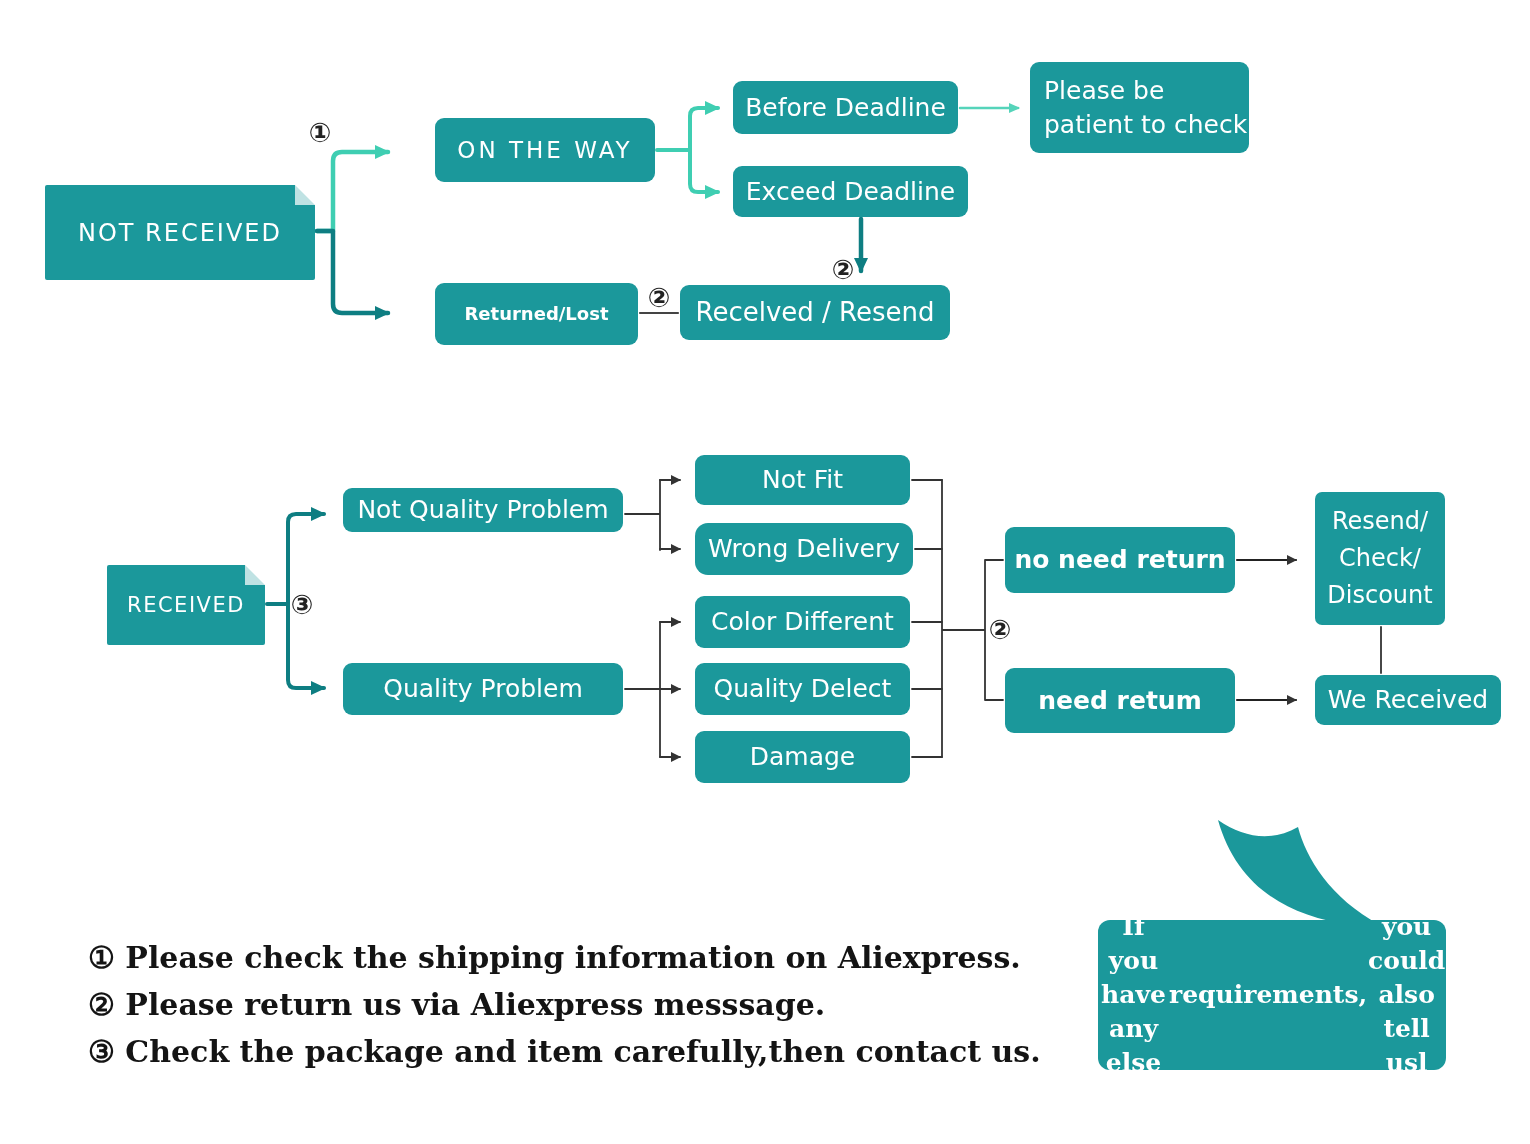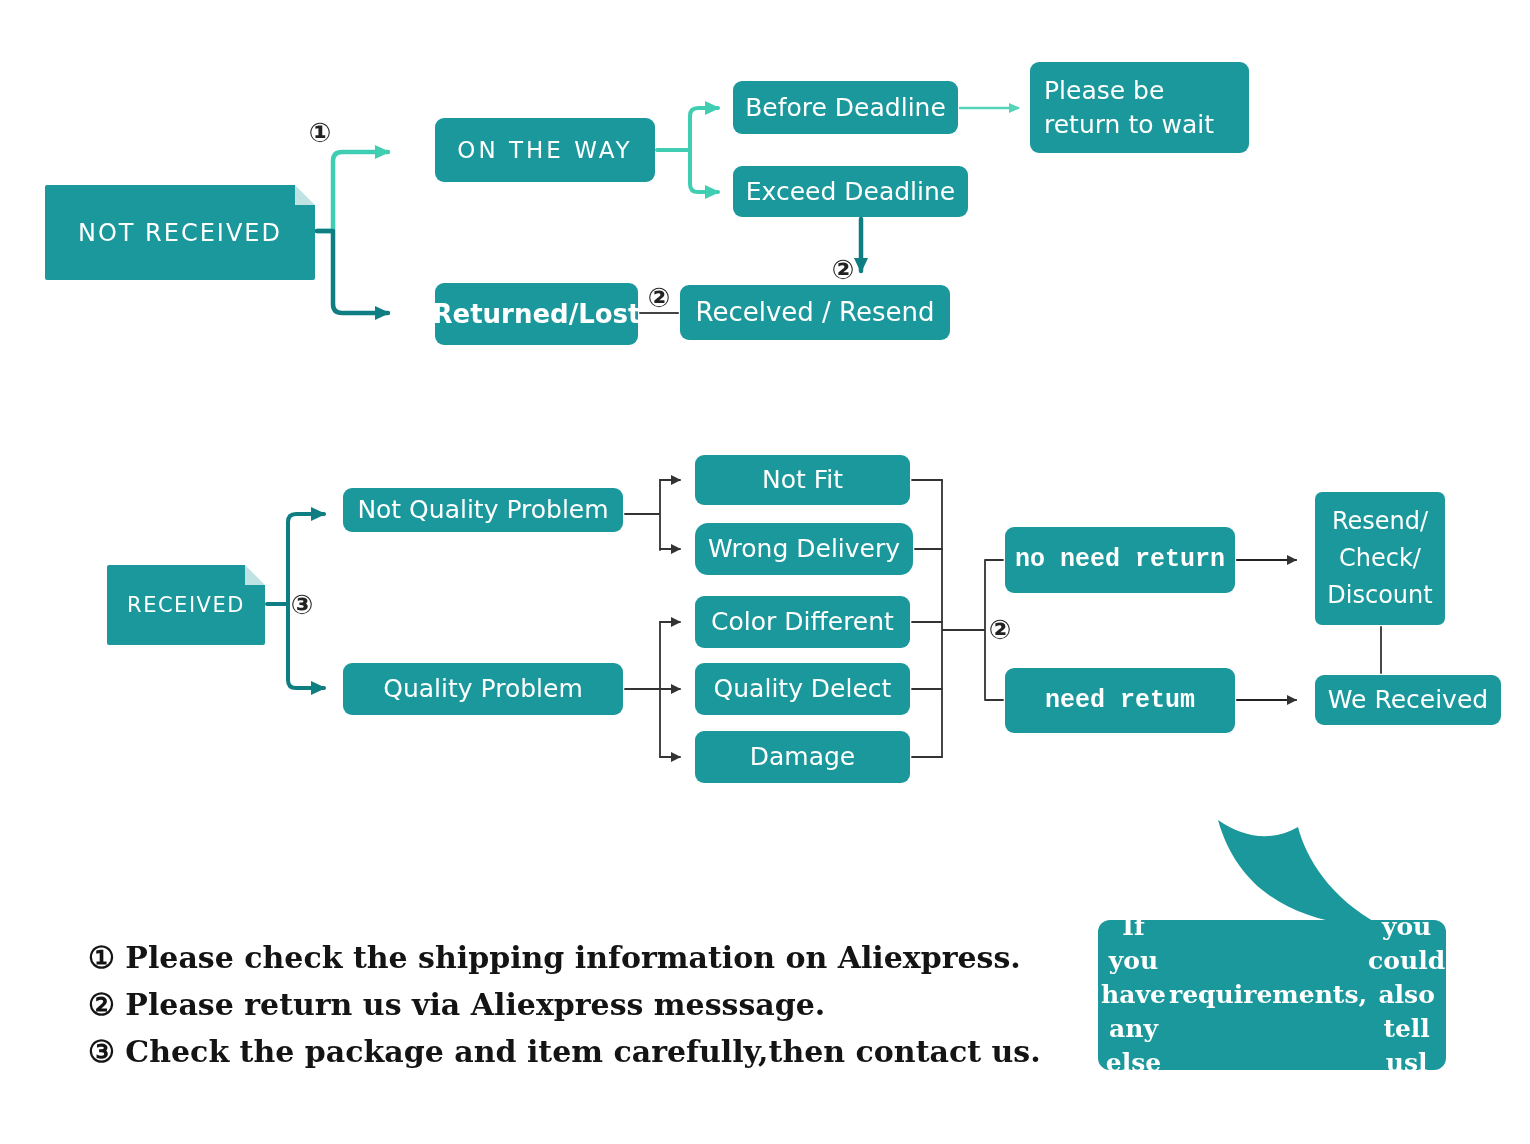--- a/index.html
+++ b/index.html
@@ -5,21 +5,21 @@
   html,body{margin:0;padding:0;background:#ffffff;}
   #canvas{position:relative;width:1530px;height:1144px;background:#ffffff;
           font-family:"DejaVu Sans","Liberation Sans",sans-serif;overflow:hidden;}
   #connectors{position:absolute;left:0;top:0;}
   .box{position:absolute;background:#1b989b;color:#ffffff;display:flex;align-items:center;
        justify-content:center;text-align:center;border-radius:9px;font-size:25px;line-height:1.25;}
   .fold{border-radius:2px;}
   .fold::after{content:"";position:absolute;top:0;right:0;border-style:solid;
        border-width:0 20px 20px 0;border-color:#ffffff #ffffff #bfe2e3 #bfe2e3;}
   .col{flex-direction:column;}
-  .bold{font-weight:bold;font-family:Liberation Mono, monospace;}
+  .bold{font-weight:bold;}
   .ls2{letter-spacing:2px;}
   .ls3{letter-spacing:3px;}
   .left-align{align-items:flex-start;justify-content:center;padding-left:14px;text-align:left;}
   .num{position:absolute;transform:translate(-50%,-50%);font-size:27px;font-weight:bold;
        color:#222222;font-family:"DejaVu Sans",sans-serif;}
   .note-line{position:absolute;left:88px;font-family:"DejaVu Serif","Liberation Serif",serif;
        font-size:30px;font-weight:600;color:#141414;white-space:nowrap;}
   .bubble{position:absolute;left:1098px;top:920px;width:348px;height:150px;background:#1b989b;
        border-radius:12px;color:#ffffff;display:flex;flex-direction:row;align-items:center;
        justify-content:center;font-family:"DejaVu Serif","Liberation Serif",serif;
@@ -77,23 +77,23 @@
 
     <path d="M1218,820 C1236,884 1284,916 1352,925 L1380,925 C1330,898 1306,858 1298,827 C1272,842 1244,838 1218,820 Z" fill="#1b989b"></path>
   </svg>
 
   <div class="box fold ls2" style="left:45px;top:185px;width:270px;height:95px;font-size:24px;">NOT RECEIVED</div>
   <div class="box ls3" style="left:435px;top:118px;width:220px;height:64px;font-size:23px;">ON THE WAY</div>
   <div class="box" style="left:733px;top:81px;width:225px;height:53px;">Before Deadline</div>
   <div class="box" style="left:733px;top:166px;width:235px;height:51px;">Exceed Deadline</div>
   <div class="box col left-align" style="left:1030px;top:62px;width:205px;height:91px;line-height:34px;">
     <span>Please be</span>
-    <span>return to wait</span>
+    <span>patient to check</span>
   </div>
-  <div class="box" style="left:435px;top:283px;width:203px;height:62px;font-size:26px;font-weight:600;">Returned/Lost</div>
+  <div class="box" style="left:435px;top:283px;width:203px;height:62px;font-size:18px;font-weight:600;">Returned/Lost</div>
   <div class="box" style="left:680px;top:285px;width:270px;height:55px;font-size:26px;">Recelved / Resend</div>
 
   <div class="box fold" style="left:107px;top:565px;width:158px;height:80px;font-size:21px;letter-spacing:1.5px;">RECEIVED</div>
   <div class="box" style="left:343px;top:488px;width:280px;height:44px;">Not Quality Problem</div>
   <div class="box" style="left:343px;top:663px;width:280px;height:52px;">Quality Problem</div>
   <div class="box" style="left:695px;top:455px;width:215px;height:50px;">Not Fit</div>
   <div class="box" style="left:695px;top:523px;width:218px;height:52px;border-radius:13px;">Wrong Delivery</div>
   <div class="box" style="left:695px;top:596px;width:215px;height:52px;">Color Different</div>
   <div class="box" style="left:695px;top:663px;width:215px;height:52px;">Quality Delect</div>
   <div class="box" style="left:695px;top:731px;width:215px;height:52px;">Damage</div>

